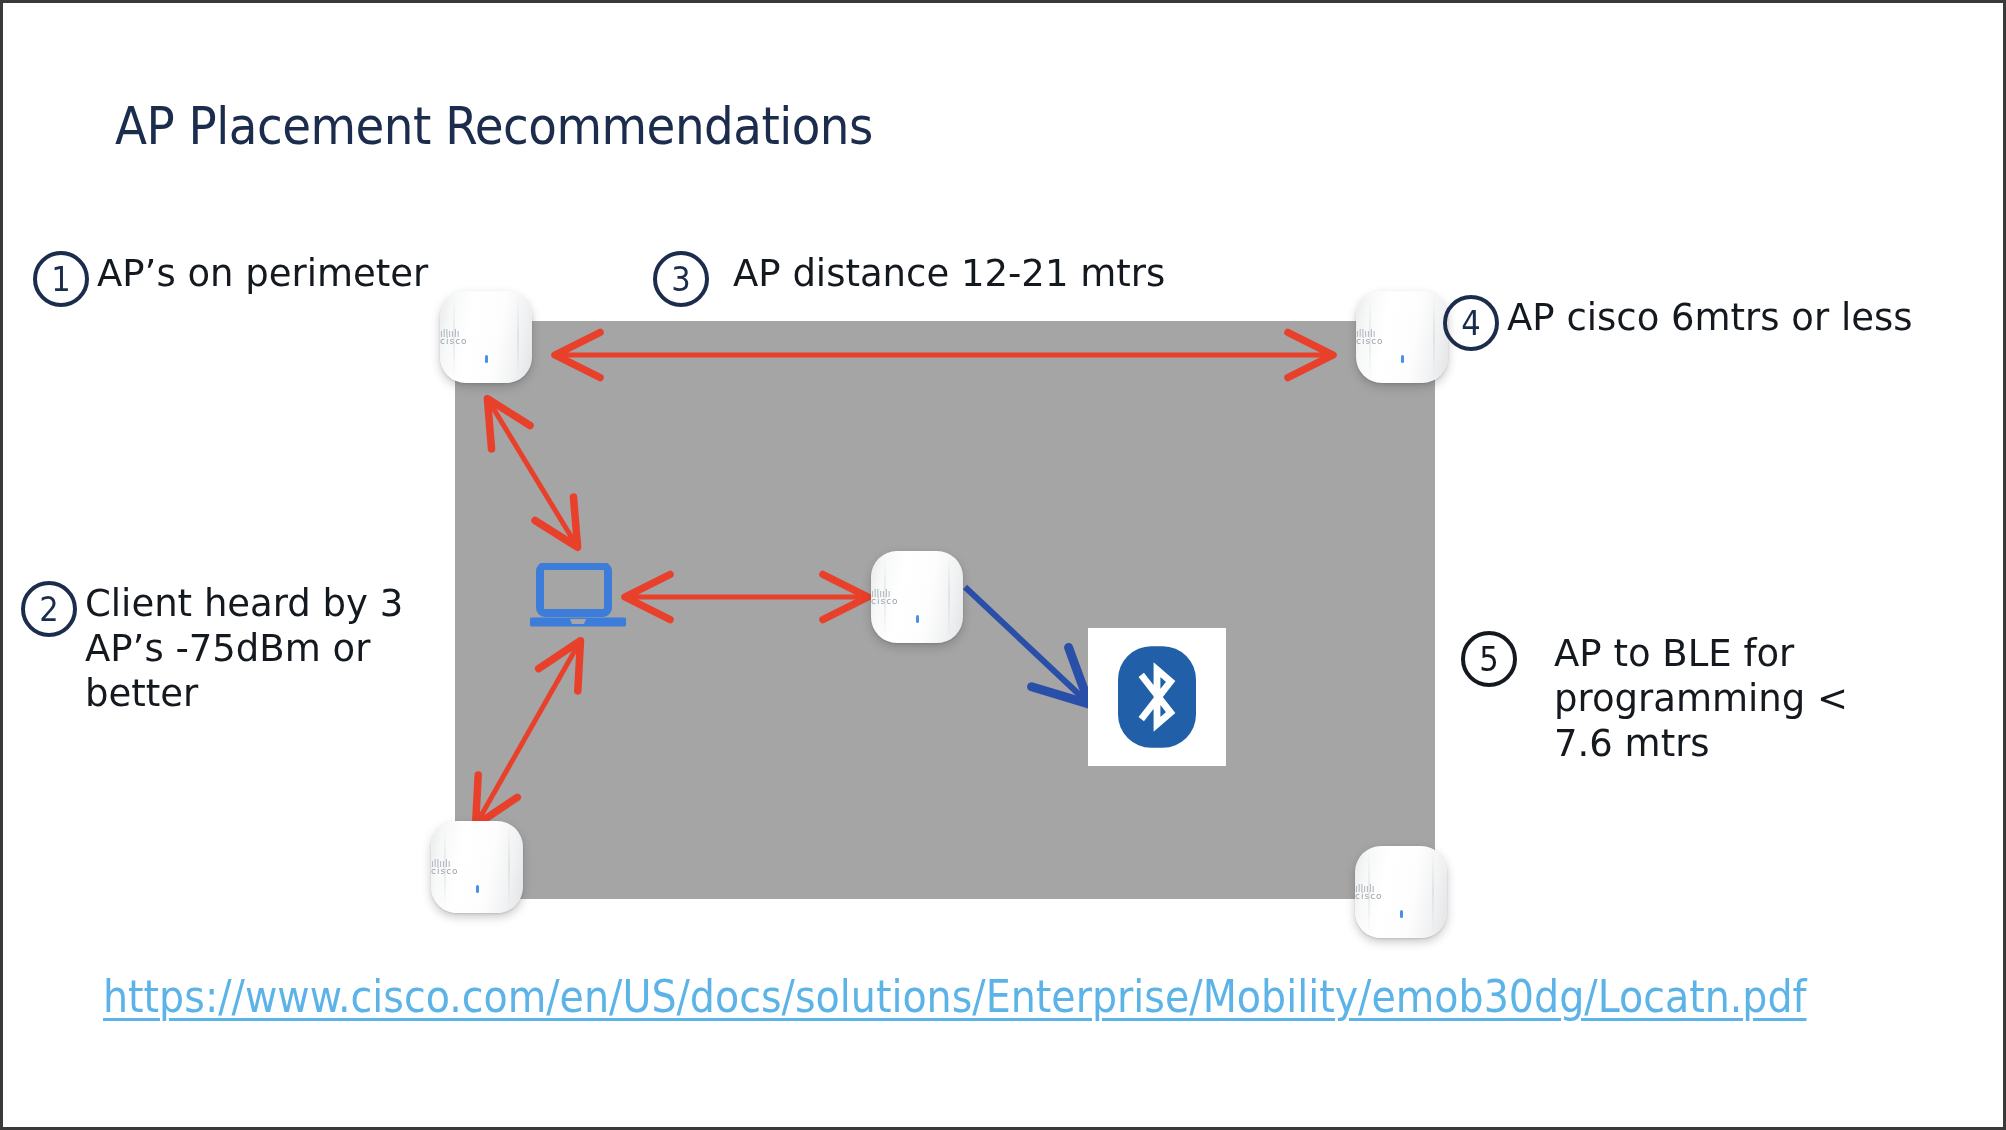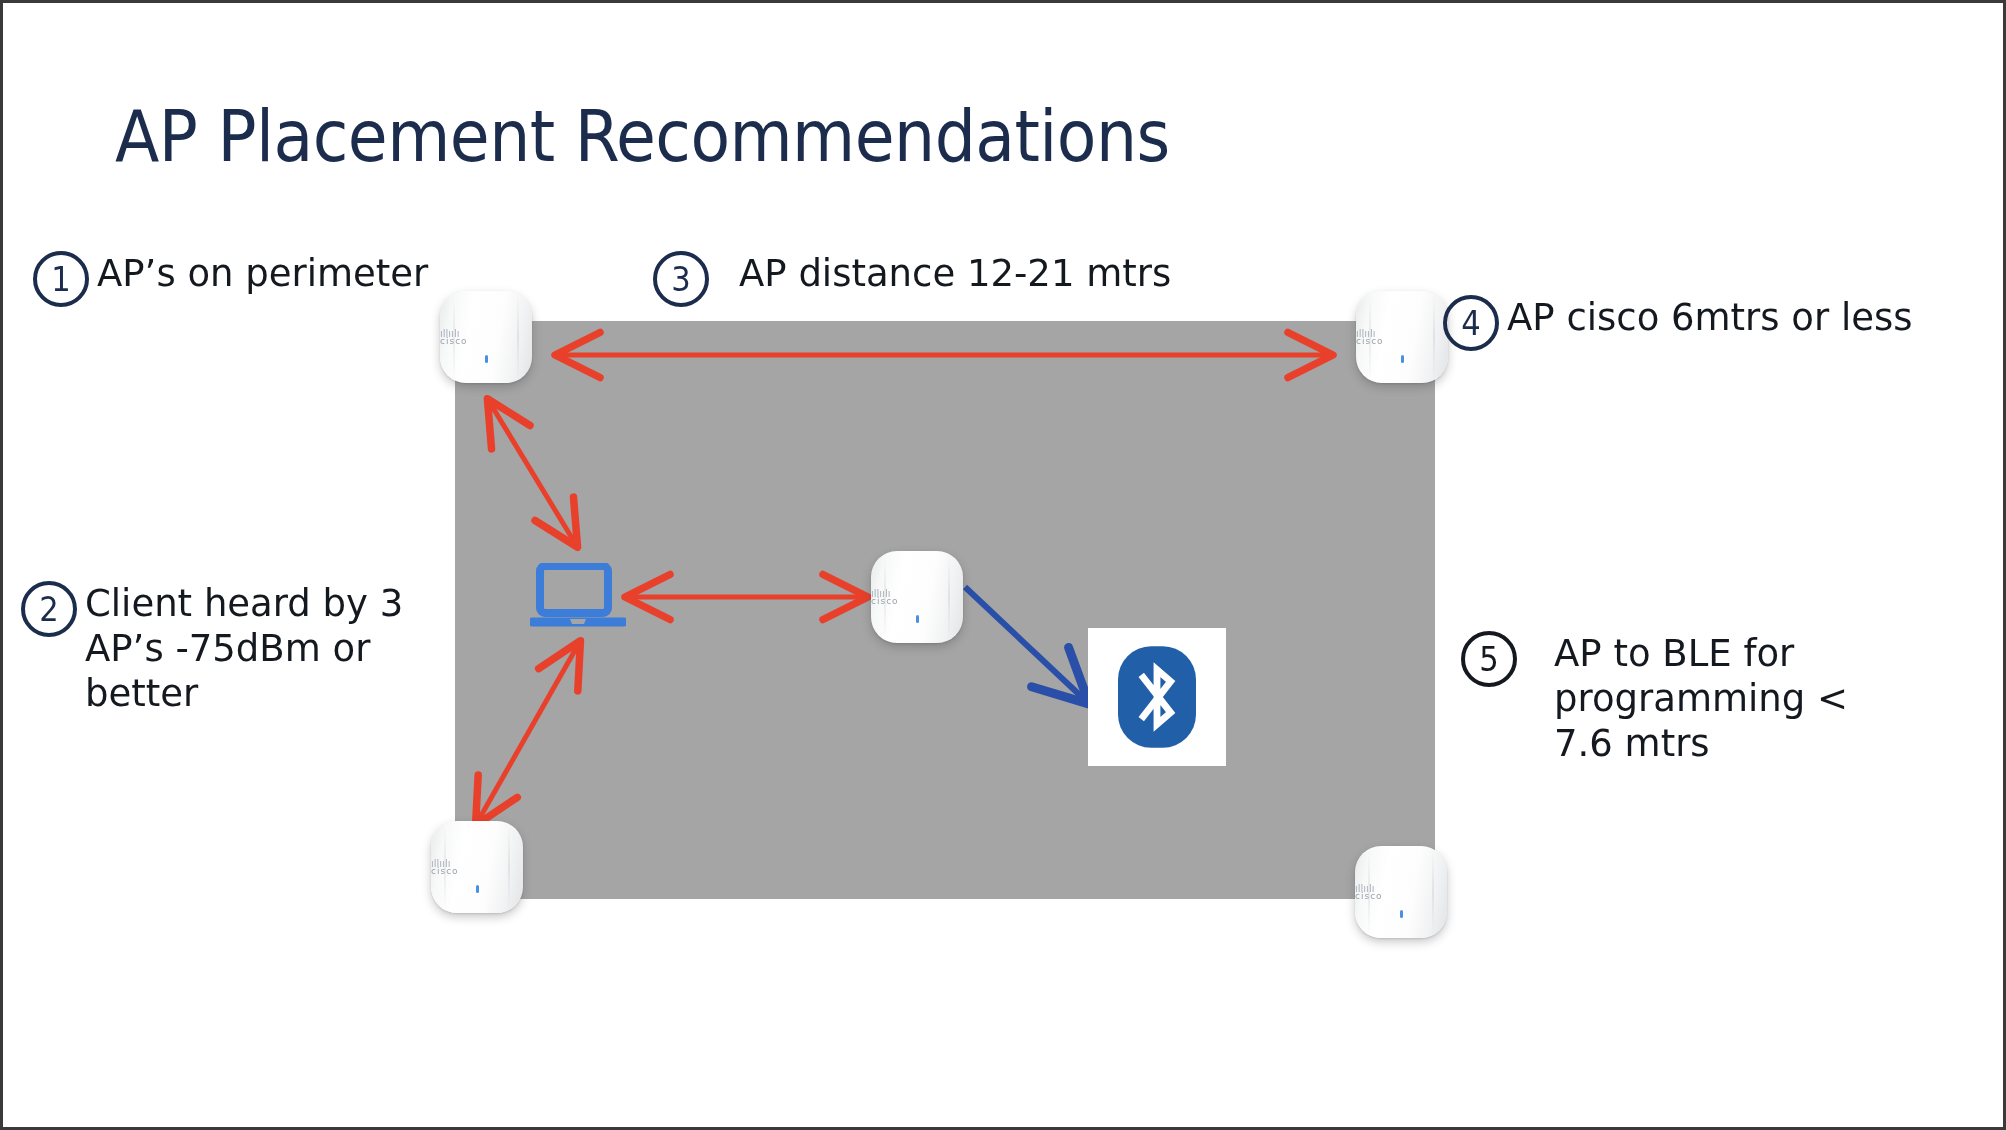--- a/index.html
+++ b/index.html
@@ -19,21 +19,21 @@
     border: 3px solid #3a3a3a;
     box-sizing: border-box;
     overflow: hidden;
   }
 
   
   #slide-title {
     position: absolute;
     left: 112px;
     top: 96px;
-    font-size: 72px;
+    font-size: 52px;
     line-height: 1.05;
     font-weight: 400;
     color: #1c2c4c;
     letter-spacing: -0.5px;
     white-space: nowrap;
     font-family: "DejaVu Sans Condensed", "DejaVu Sans", "Liberation Sans", sans-serif;
   }
 
   
   #floor-plan {
@@ -179,21 +179,21 @@
   }
 
   #callout-1 { left: 30px;  top: 248px;  }
   #callout-1 .callout-text { white-space: nowrap; }
   #callout-1 .badge { margin-right: 0px; }
 
   #callout-2 { left: 18px;  top: 578px;  width: 430px; }
   #callout-2 .callout-text { width: 340px; }
 
   #callout-3 { left: 650px; top: 248px;  }
-  #callout-3 .callout-text { white-space: nowrap; margin-left: 22px; }
+  #callout-3 .callout-text { white-space: nowrap; margin-left: 16px; }
 
   #callout-4 { left: 1440px; top: 292px; }
   #callout-4 .callout-text { white-space: nowrap; }
 
   #callout-5 { left: 1458px; top: 628px; width: 420px; }
   #callout-5 .callout-text { width: 330px; margin-left: 29px; }
 
   
   #source-link {
     position: absolute;
@@ -335,14 +335,15 @@
   <div class="callout" id="callout-4">
     <div class="badge">4</div>
     <div class="callout-text">AP cisco 6mtrs or less</div>
   </div>
 
   <div class="callout" id="callout-5">
     <div class="badge dark">5</div>
     <div class="callout-text">AP to BLE for programming &lt; 7.6 mtrs</div>
   </div>
 
+  <a id="source-link" href="#">https://www.cisco.com/en/US/docs/solutions/Enterprise/Mobility/emob30dg/Locatn.pdf</a>
 
 </div>
 
 </body></html>

